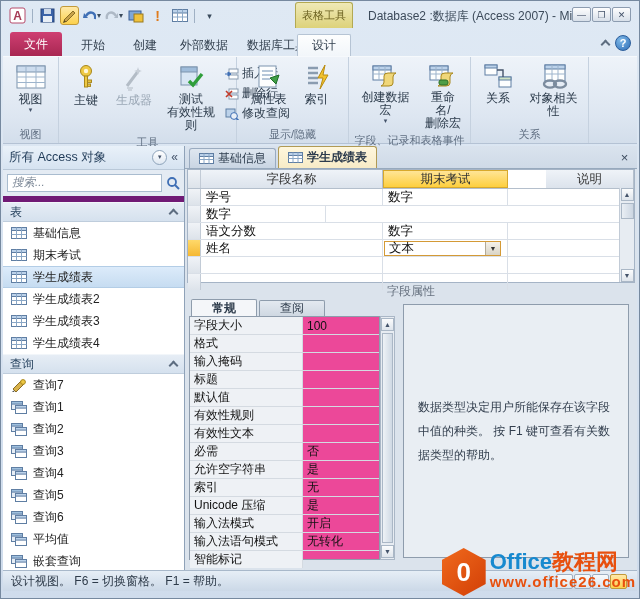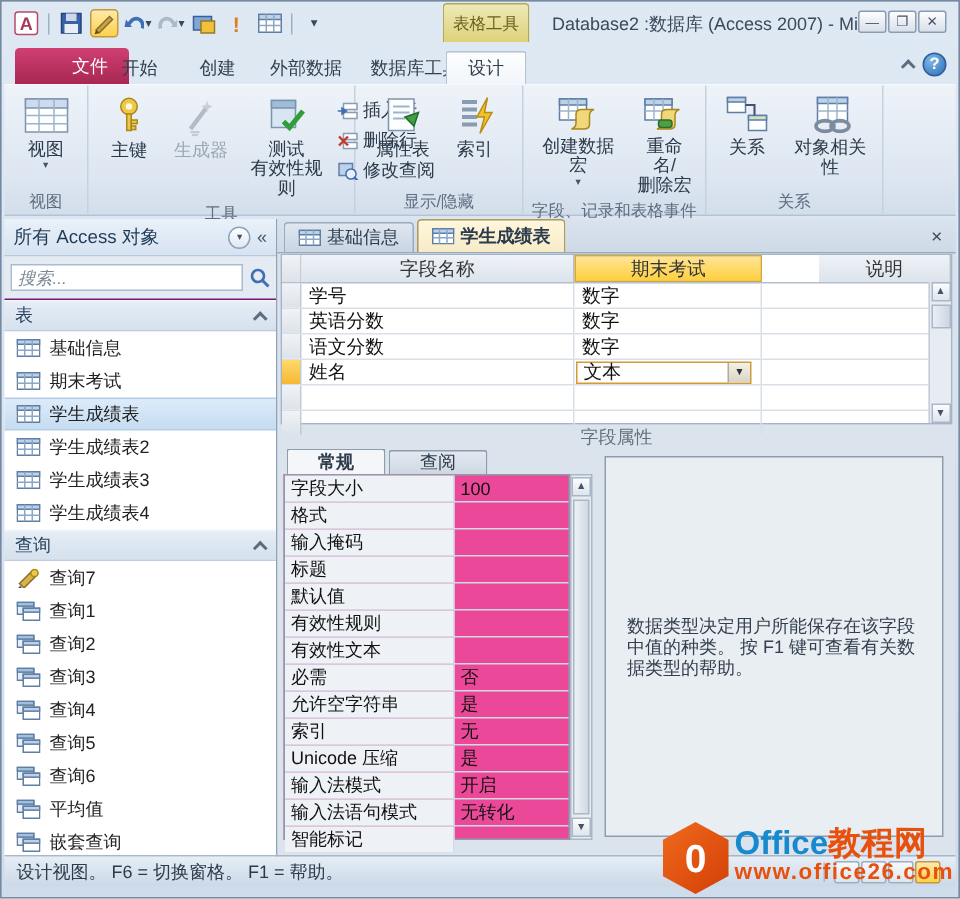--- a/index.html
+++ b/index.html
@@ -11,21 +11,21 @@
   .qbtn{width:19px;height:19px;display:flex;align-items:center;justify-content:center;border-radius:3px;}
   .qbtn.hl{background:linear-gradient(#ffe9a8,#fcd14d);border:1px solid #c29a3a;box-sizing:border-box;}
   .qsep{width:1px;height:14px;background:#9fb0c4;margin:0 2px;}
   .ddv{font-size:8px;color:#3a4a5c;margin-left:1px;}
   .ctxgroup{position:absolute;left:292px;top:0;width:58px;height:26px;background:linear-gradient(#efe9b6,#ddd27a);border:1px solid #b3a952;border-bottom:none;border-radius:3px 3px 0 0;box-sizing:border-box;display:flex;align-items:center;justify-content:center;color:#6b6120;font-size:11px;}
   .wtitle{position:absolute;left:365px;top:6px;color:#3c4a5a;font-size:12px;white-space:nowrap;}
   .winbtns{position:absolute;right:6px;top:5px;display:flex;gap:1px;}
   .wb{width:19px;height:15px;background:linear-gradient(#fdfdfd,#d8e0ea);border:1px solid #8c9cb0;box-sizing:border-box;display:flex;align-items:center;justify-content:center;font-size:9px;color:#44536a;border-radius:2px;}
   
   .tabrow{position:absolute;left:2px;top:28px;right:2px;height:27px;}
-  .ftab{position:absolute;left:7px;top:3px;width:52px;height:24px;background:linear-gradient(#cf3f72,#a82752);border-radius:3px 3px 0 0;color:#fff;display:flex;align-items:center;justify-content:center;font-size:12px;padding-left:24px;}
+  .ftab{position:absolute;left:7px;top:3px;width:52px;height:24px;background:linear-gradient(#cf3f72,#a82752);border-radius:3px 3px 0 0;color:#fff;display:flex;align-items:center;justify-content:center;font-size:12px;}
   .rtab{position:absolute;top:5px;height:22px;display:flex;align-items:center;justify-content:center;color:#33404f;font-size:12px;}
   .rtab.active{background:linear-gradient(#fdfefe,#f2f6fa);border:1px solid #b6c4d4;border-bottom:none;border-radius:2px 2px 0 0;box-sizing:border-box;}
   .tabrt{position:absolute;right:6px;top:6px;display:flex;gap:6px;align-items:center;}
   .chevup{width:8px;height:8px;position:relative;}
   .chevup:before{content:"";position:absolute;left:1px;top:2px;width:5px;height:5px;border-left:2px solid #5d6d80;border-top:2px solid #5d6d80;transform:rotate(45deg);}
   .helpbtn{width:16px;height:16px;border-radius:50%;background:radial-gradient(circle at 35% 30%,#7fb9e8,#2e6db6);color:#fff;font-weight:bold;font-size:11px;display:flex;align-items:center;justify-content:center;border:1px solid #2a5d9b;box-sizing:border-box;}
   
   .ribbon{position:absolute;left:2px;top:55px;right:2px;height:88px;background:linear-gradient(#eef3f9,#dde6f1 70%,#d3deeb);border-top:1px solid #f6f9fc;border-bottom:1px solid #b4c2d4;box-sizing:border-box;display:flex;}
   .rgroup{position:relative;height:100%;border-right:1px solid #c5d1df;box-sizing:border-box;display:flex;flex-direction:column;}
   .rgbody{flex:1;display:flex;align-items:flex-start;padding:4px 4px 0 4px;gap:2px;}
@@ -37,21 +37,21 @@
   .smallbtn{display:flex;align-items:center;gap:3px;font-size:12px;color:#2b3a4a;white-space:nowrap;}
   .icn{display:block;}
   
   .main{position:absolute;left:2px;top:145px;right:2px;height:426px;background:#c8d3e0;}
   
   .nav{position:absolute;left:0;top:0;width:182px;height:100%;background:#eef3f8;border-right:1px solid #8fa2b8;box-sizing:border-box;display:flex;flex-direction:column;}
   .navhead{height:24px;background:linear-gradient(#e9f1f9,#d6e3f1);border-bottom:1px solid #b9c8d8;display:flex;align-items:center;padding:0 6px;gap:4px;}
   .navhead .t{flex:1;color:#1f3a57;font-size:12.5px;}
   .circledd{width:15px;height:15px;border-radius:50%;border:1px solid #8da3ba;background:linear-gradient(#fff,#dfe8f2);box-sizing:border-box;display:flex;align-items:center;justify-content:center;font-size:7px;color:#44536a;}
   .shutter{color:#44536a;font-size:12px;}
-  .searchrow{height:24px;padding:2px 4px;display:flex;align-items:center;border-bottom:1px solid #701a75;background:#e4ebf3;}
+  .searchrow{height:24px;padding:2px 4px;display:flex;align-items:center;border-bottom:6px solid #701a75;background:#e4ebf3;}
   .searchbox{flex:1;height:18px;background:#fff;border:1px solid #a9bccf;box-sizing:border-box;display:flex;align-items:center;padding:0 4px;color:#7c8897;font-style:italic;font-size:11.5px;}
   .mag{margin-left:4px;}
   .sechead{height:19px;background:linear-gradient(#e6edf5,#d5e1ee);border-top:1px solid #f2f6fa;border-bottom:1px solid #bfcddc;display:flex;align-items:center;padding:0 7px;color:#27435f;font-size:12px;}
   .sechead .sl{flex:1;}
   .navlist{background:#fff;}
   .navitem{height:22px;display:flex;align-items:center;gap:6px;padding-left:8px;color:#222;font-size:12px;}
   .navitem.sel{background:linear-gradient(#dcebfa,#c6dcf1);border-top:1px solid #b3cde6;border-bottom:1px solid #b3cde6;box-sizing:border-box;}
   .navfill{flex:1;background:#fff;}
   
   .doc{position:absolute;left:182px;top:0;right:0;height:100%;background:#dbe3ec;}
@@ -86,21 +86,21 @@
   .ptab.active{background:#f4f6f9;height:17px;font-weight:bold;}
   .pgrid{position:absolute;left:0;top:17px;right:15px;bottom:0;border:1px solid #8e9cac;background:#ec4899;display:flex;flex-direction:column;box-sizing:border-box;}
   .prow{flex:1;display:flex;border-bottom:1px solid #d4dae1;}
   .prow:last-child{border-bottom:none;}
   .pl{width:113px;background:#eef1f5;border-right:1px solid #d4dae1;padding:0 4px;display:flex;align-items:center;font-size:12px;color:#111;box-sizing:border-box;white-space:nowrap;}
   .pv{flex:1;padding:0 4px;display:flex;align-items:center;font-size:12px;color:#111;}
   .pscroll{position:absolute;right:0;top:17px;width:15px;bottom:0;background:#e7ecf2;border:1px solid #aab7c6;box-sizing:border-box;display:flex;flex-direction:column;align-items:center;justify-content:space-between;padding:1px;}
   .pthumb{width:11px;flex:1;margin:2px 0;background:linear-gradient(90deg,#eef2f6,#cfd9e4);border:1px solid #aab7c6;box-sizing:border-box;}
   
   .helppanel{position:absolute;left:216px;right:6px;top:5px;bottom:2px;background:#e9eef3;border:1px solid #8e9cac;box-sizing:border-box;display:flex;align-items:center;}
-  .helptext{padding:0 14px;color:#333f4e;font-size:12px;line-height:14px;text-align:left;}
+  .helptext{padding:0 14px;color:#333f4e;font-size:12px;line-height:24px;text-align:left;}
   
   .status{position:absolute;left:2px;bottom:7px;right:2px;height:21px;background:linear-gradient(#e6eef6,#cbd8e7);border-top:1px solid #a8b8ca;display:flex;align-items:center;padding:0 8px;box-sizing:border-box;color:#2e3b4a;font-size:12px;}
   .status .sfill{flex:1;}
   .ssep{width:1px;height:13px;background:#aab8c8;margin-right:6px;}
   .viewbtns{display:flex;gap:1px;margin-right:2px;}
   .vb{width:17px;height:15px;background:linear-gradient(#f7fafc,#dde5ee);border:1px solid #9fafc1;box-sizing:border-box;border-radius:2px;}
   .vb.on{background:linear-gradient(#ffe9a8,#fcd14d);border-color:#c29a3a;}
   
   .wm{position:absolute;right:3px;bottom:2px;display:flex;align-items:center;gap:4px;z-index:50;}
   .hex{width:44px;height:48px;background:linear-gradient(135deg,#f06a1d,#d23f06);clip-path:polygon(50% 0,100% 25%,100% 75%,50% 100%,0 75%,0 25%);display:flex;align-items:center;justify-content:center;}
@@ -539,21 +539,20 @@
           <div class="gc desc">说明</div>
         </div>
         <div class="grow">
           <div class="gsel"></div>
           <div class="gc name">学号</div>
           <div class="gc type">数字</div>
           <div class="gc desc"></div>
         </div>
         <div class="grow">
           <div class="gsel"></div>
-          <div class="gc name">英语分数</div>
           <div class="gc type">数字</div>
           <div class="gc desc"></div>
         </div>
         <div class="grow">
           <div class="gsel"></div>
           <div class="gc name">语文分数</div>
           <div class="gc type">数字</div>
           <div class="gc desc"></div>
         </div>
         <div class="grow">

